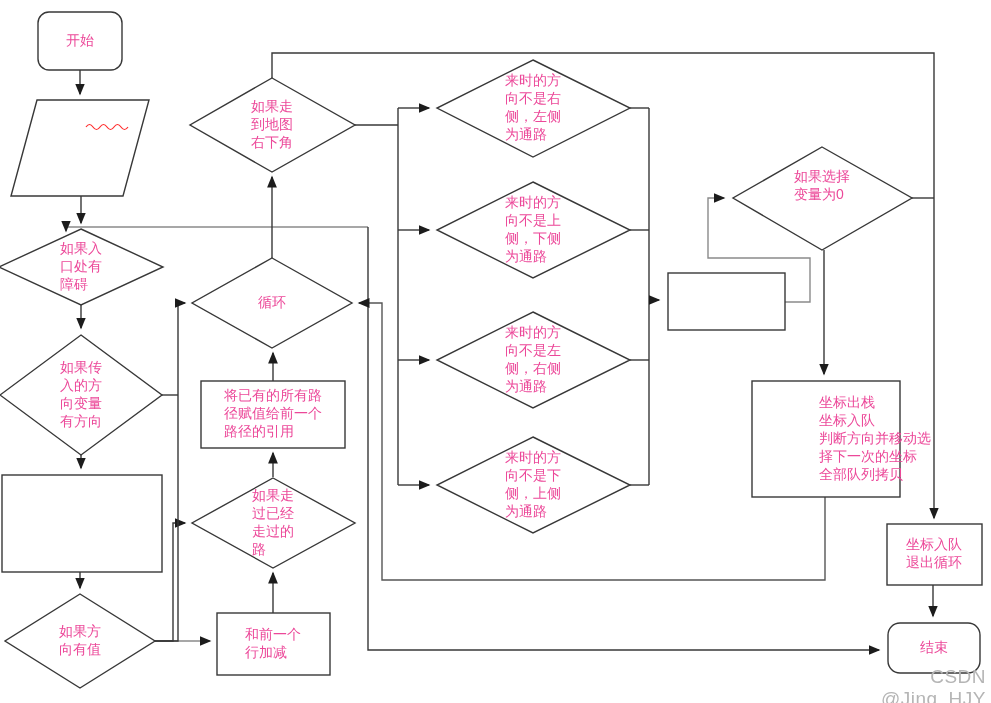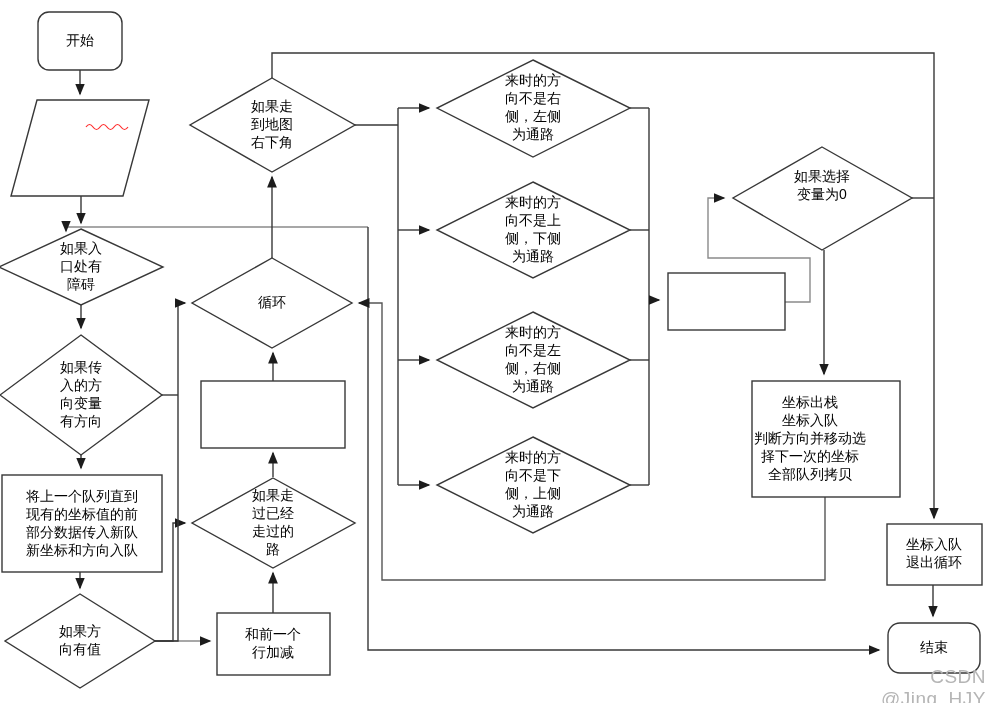--- a/index.html
+++ b/index.html
@@ -3,22 +3,22 @@
 <meta charset="utf-8">
 <style>
   html,body{margin:0;padding:0;background:#ffffff;}
   .stage{
     position:relative;width:991px;height:703px;background:#ffffff;
     font-family:"Liberation Sans",sans-serif;overflow:hidden;
   }
   .stage svg{position:absolute;left:0;top:0;}
   .label{
     position:absolute;transform:translate(-50%,-50%);
-    text-align:center;white-space:pre-line;
-    font-size:14px;line-height:1.28;color:#000000;
+    text-align:left;white-space:pre-line;
+    font-size:14px;line-height:1.28;color:#ec4899;
     pointer-events:none;width:max-content;
   }
   .watermark{
     position:absolute;left:826px;top:666px;width:160px;
     font-size:19px;letter-spacing:.5px;text-align:right;
     color:#b5b5b5;font-family:"Liberation Sans",sans-serif;
   }
 </style>
 </head>
 <body>
@@ -118,32 +118,31 @@
   </svg>
 
   <div class="label" style="left:80px;top:41px">开始</div>
   <div class="label" style="left:81px;top:267px">如果入
 口处有
 障碍</div>
   <div class="label" style="left:81px;top:395px">如果传
 入的方
 向变量
 有方向</div>
-  <div class="label" style="left:82px;top:524px">将上一个队列直到
-现有的坐标值的前
-部分数据传入新队
-新坐标和方向入队</div>
   <div class="label" style="left:80px;top:641px">如果方
 向有值</div>
   <div class="label" style="left:273px;top:644px">和前一个
 行加减</div>
   <div class="label" style="left:273px;top:523px">如果走
 过已经
 走过的
 路</div>
+  <div class="label" style="left:273px;top:414px">将已有的所有路
+径赋值给前一个
+路径的引用</div>
   <div class="label" style="left:272px;top:303px">循环</div>
   <div class="label" style="left:272px;top:125px">如果走
 到地图
 右下角</div>
   <div class="label" style="left:533px;top:108px">来时的方
 向不是右
 侧，左侧
 为通路</div>
   <div class="label" style="left:533px;top:230px">来时的方
 向不是上
@@ -152,21 +151,21 @@
   <div class="label" style="left:533px;top:360px">来时的方
 向不是左
 侧，右侧
 为通路</div>
   <div class="label" style="left:533px;top:485px">来时的方
 向不是下
 侧，上侧
 为通路</div>
   <div class="label" style="left:822px;top:186px">如果选择
 变量为0</div>
-  <div class="label" style="left:810px;top:439px">坐标出栈
+  <div class="label" style="left:875px;top:439px">坐标出栈
 坐标入队
 判断方向并移动选
 择下一次的坐标
 全部队列拷贝</div>
   <div class="label" style="left:934px;top:554px">坐标入队
 退出循环</div>
   <div class="label" style="left:934px;top:648px">结束</div>
 
   <div class="watermark">CSDN @Jing_HJY</div>
 </div>

